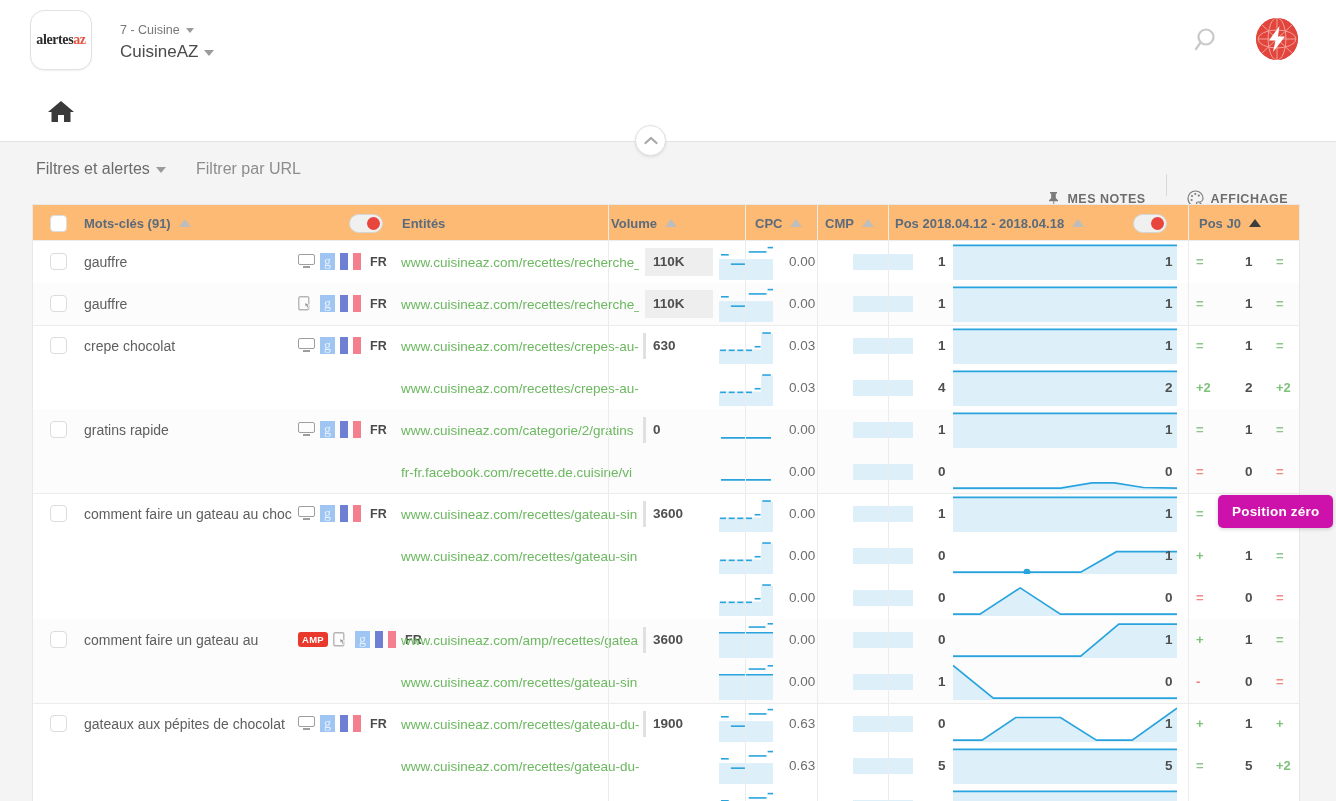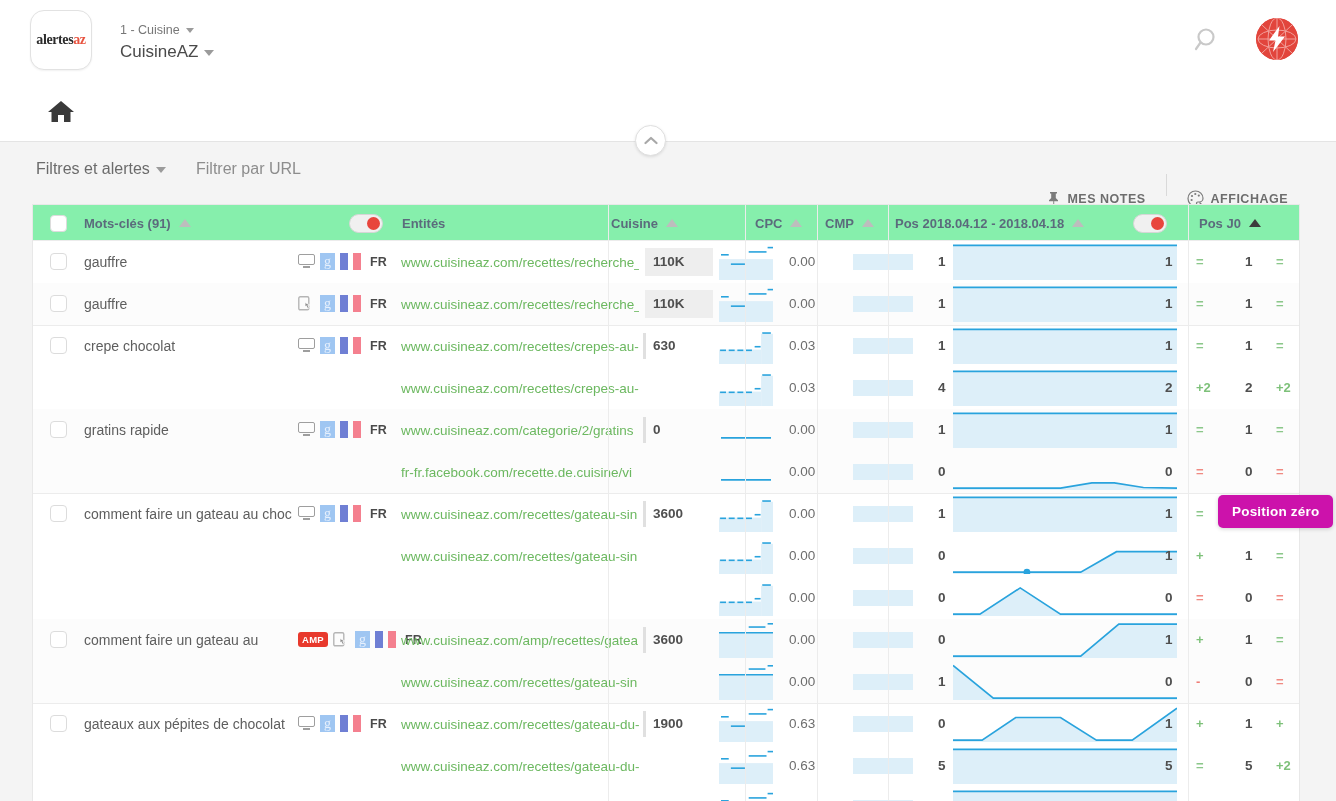--- a/index.html
+++ b/index.html
@@ -67,21 +67,21 @@
   .tb-btn{ display:flex;align-items:center;gap:7px; font-size:12.5px;font-weight:bold;color:#6d6d6d;
     letter-spacing:.5px; cursor:pointer; padding:0 20px;margin-top:28px; }
   .tb-sep{ width:1px; height:22px; background:#d9d9d9; }
 
   
   .table-wrap{
     position:absolute; left:32px; top:204px; width:1268px; height:597px;
     background:#fff; border:1px solid #e8e8e8; border-bottom:none; overflow:hidden;
   }
   .thead{
-    position:relative; height:36px; background:#86efac; border-bottom:1px solid #ececec;
+    position:relative; height:36px; background:#fdba74; border-bottom:1px solid #ececec;
   }
   .th{
     position:absolute; top:0; height:36px; display:flex; align-items:center;
     font-size:13px; font-weight:bold; color:#5b6b7c; white-space:nowrap;
   }
   .sort{ display:inline-block; width:0;height:0; margin-left:8px;
     border-left:6px solid transparent;border-right:6px solid transparent;border-bottom:8px solid #bdbdbd; }
   .sort.dark{ border-bottom-color:#3c3c3c; }
 
   .chk{
@@ -148,21 +148,21 @@
 <body>
 
 <div class="app">
 
   <div class="header">
     <div class="logo-box">
       <div class="logo-txt"><span class="a">alertes</span><span class="b">az</span></div>
     </div>
 
     <div class="acct">
-      <div class="acct-sub"><span>1 - Cuisine</span><i class="caret sm"></i></div>
+      <div class="acct-sub"><span>7 - Cuisine</span><i class="caret sm"></i></div>
       <div class="acct-main"><span>CuisineAZ</span><i class="caret"></i></div>
     </div>
 
     <div class="search-btn">
       <svg width="32" height="32" viewBox="0 0 32 32">
           <circle cx="14" cy="13" r="7.5" fill="none" stroke="#c9c9c9" stroke-width="2.2"></circle>
           <line x1="8.5" y1="18.5" x2="4" y2="25" stroke="#c9c9c9" stroke-width="2.2" stroke-linecap="round"></line>
         </svg>
     </div>
 
@@ -228,21 +228,21 @@
         <span style="margin-left:17px;">Mots-clés (91)</span>
         <i class="sort"></i>
       </div>
       <div class="th" style="left:316px;">
         <span class="toggle">
             <i></i>
           </span>
         <span style="margin-left:19px;">Entités</span>
       </div>
       <div class="th" style="left:578px;">
-        <span>Cuisine</span>
+        <span>Volume</span>
           <i class="sort"></i>
       </div>
       <div class="th" style="left:722px;">
         <span>CPC</span>
           <i class="sort"></i>
       </div>
       <div class="th" style="left:792px;">
         <span>CMP</span>
           <i class="sort"></i>
       </div>

